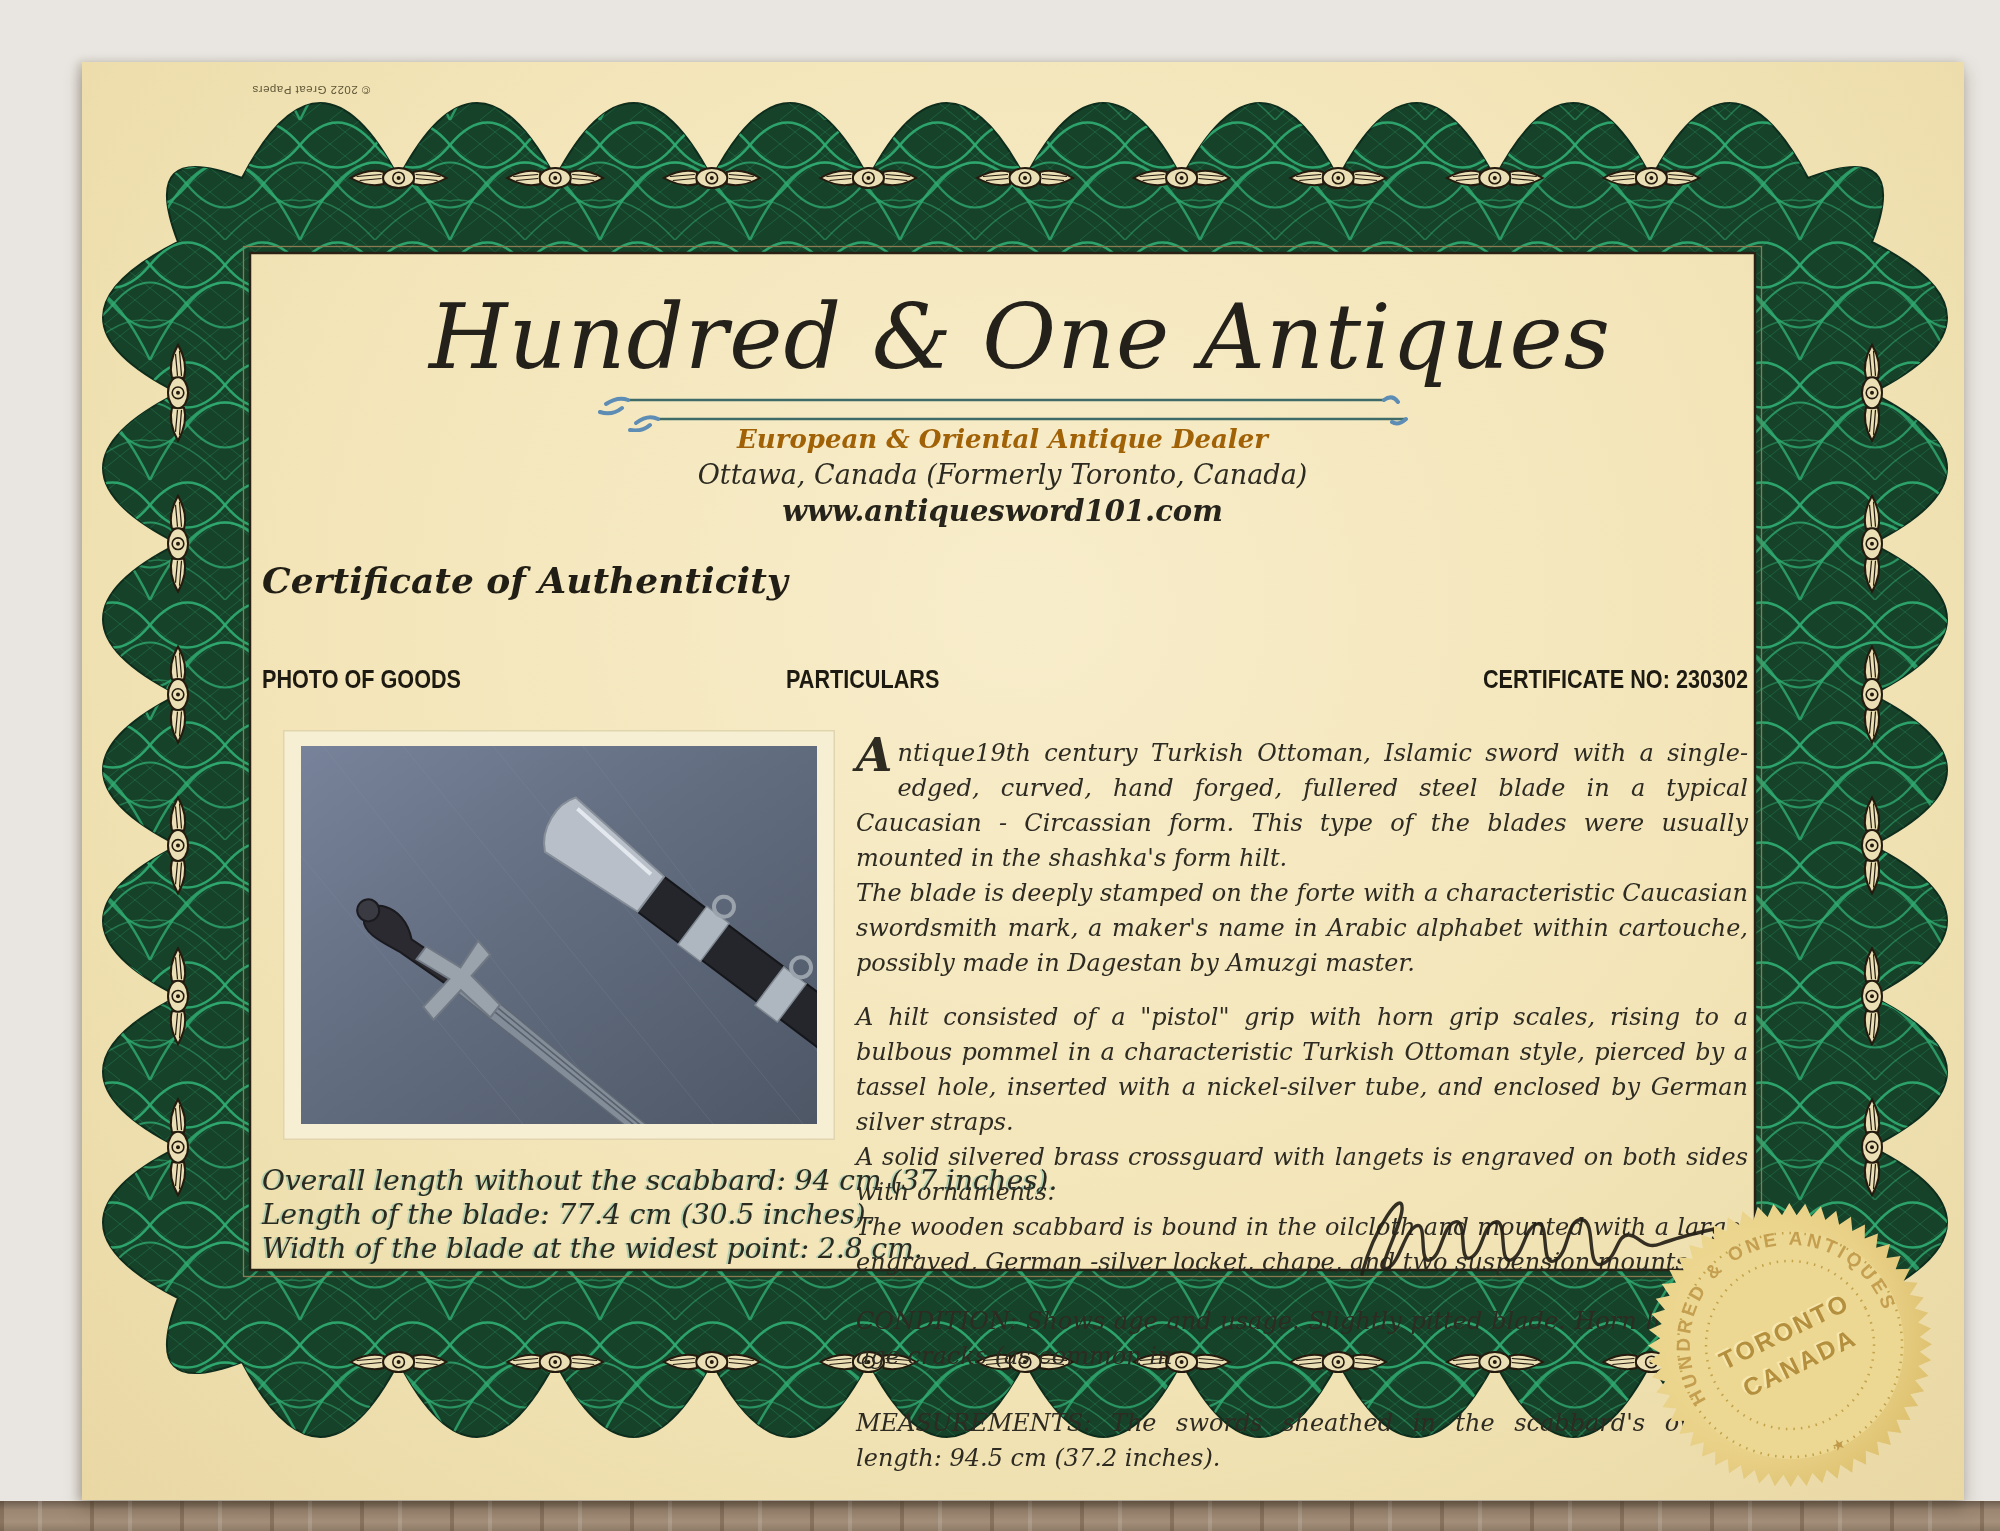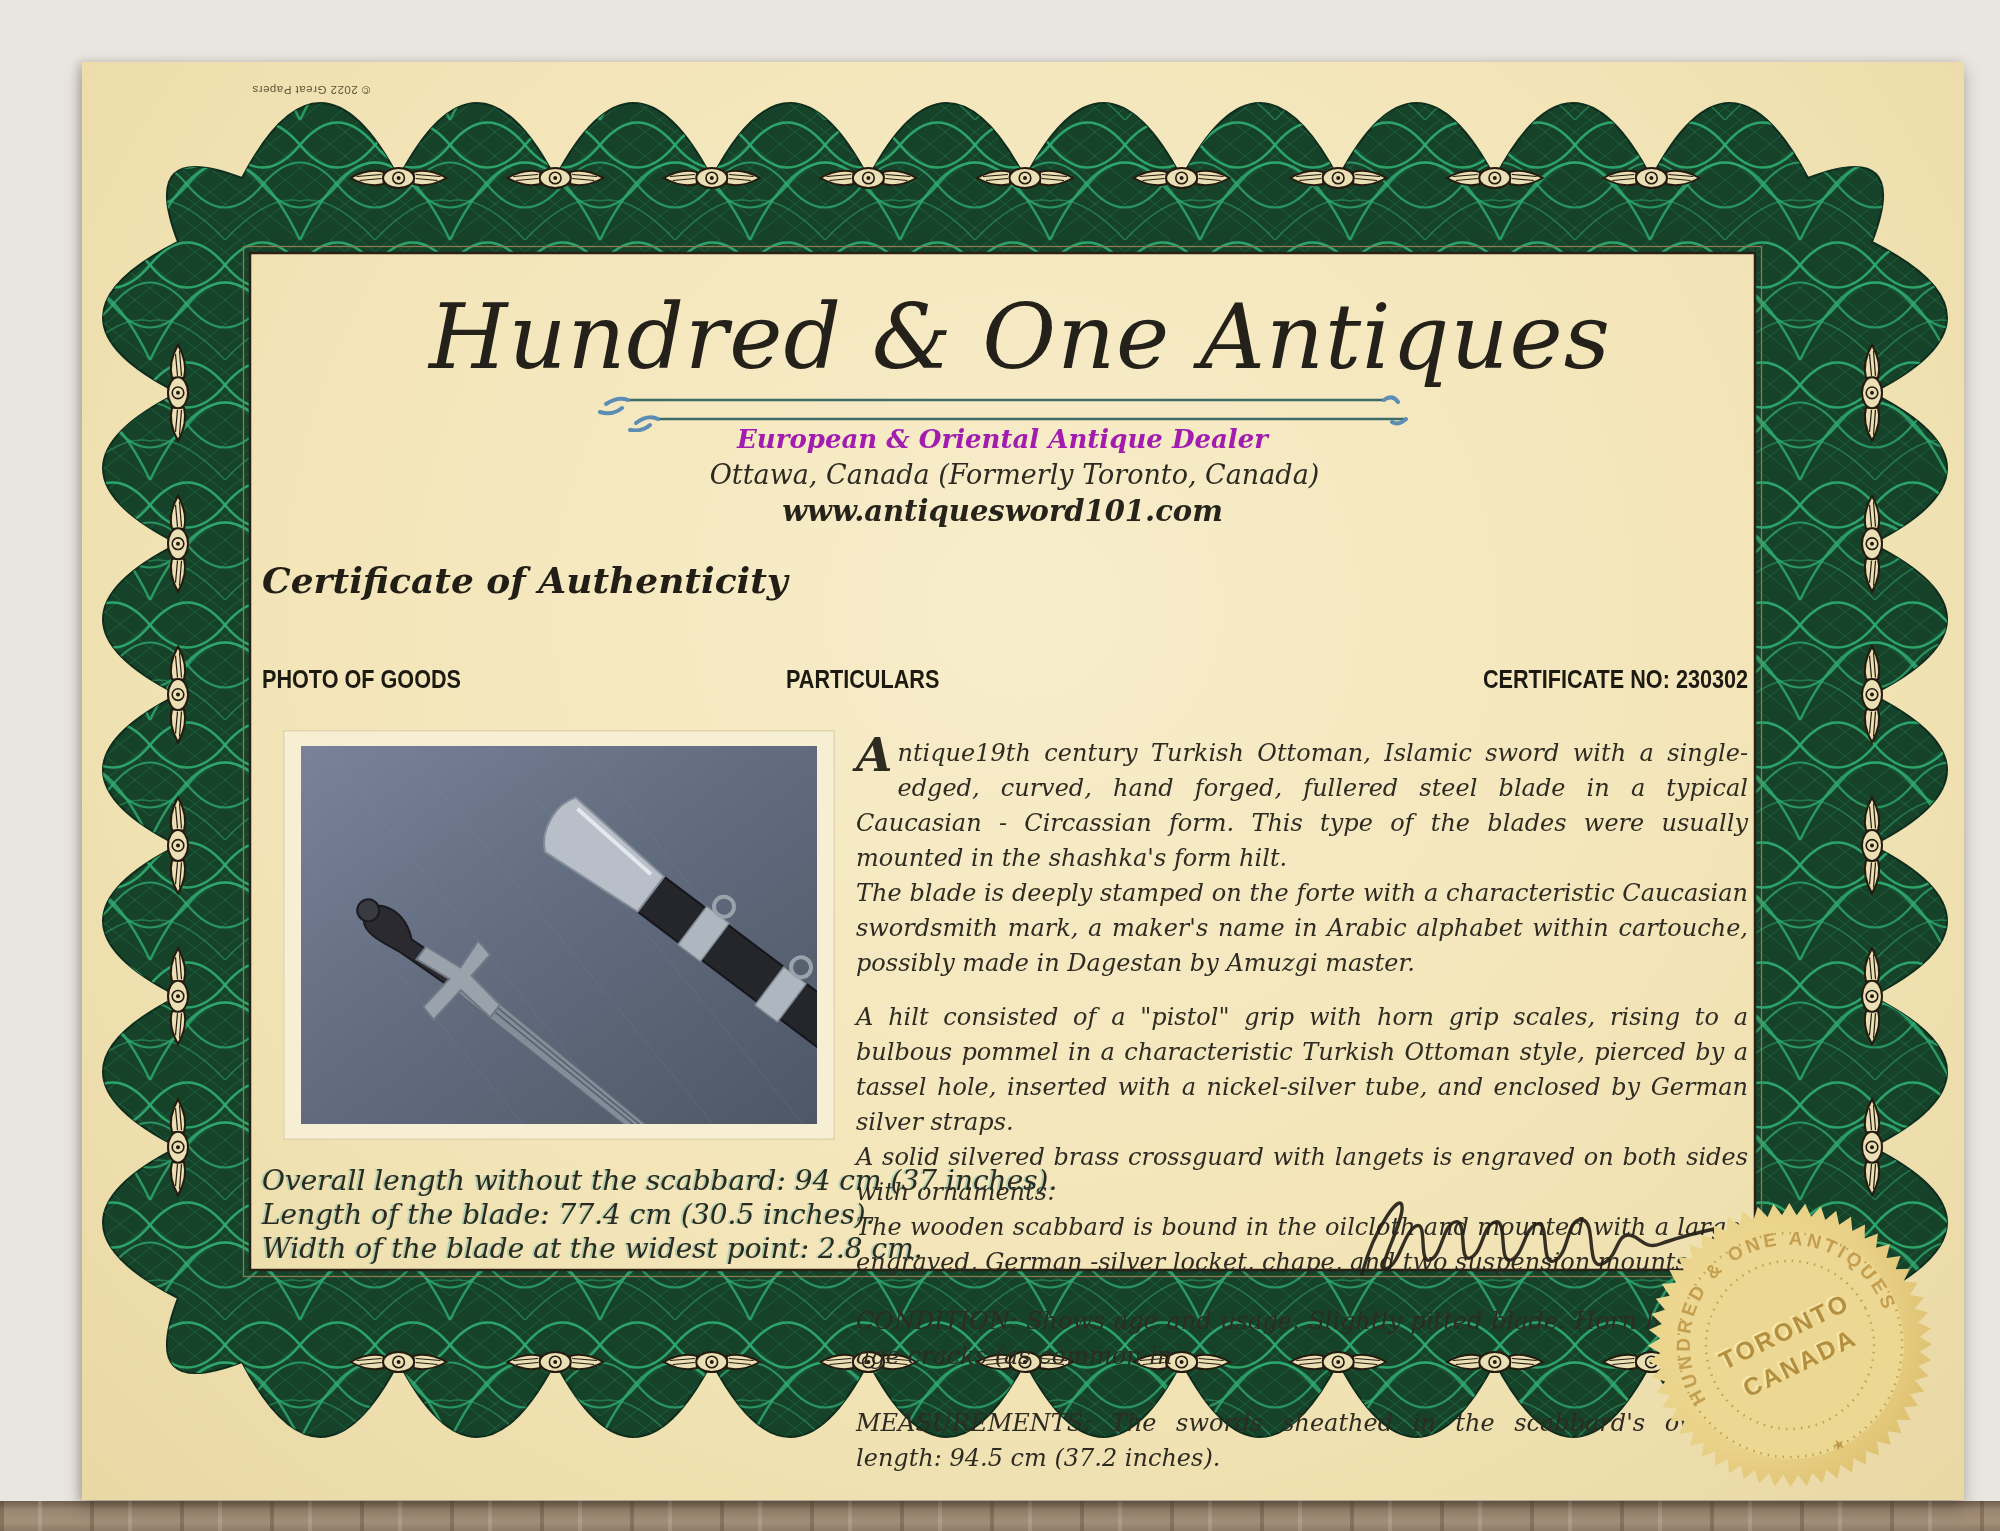--- a/index.html
+++ b/index.html
@@ -14,23 +14,23 @@
          background:radial-gradient(ellipse at 50% 38%,#f8edcb 0%,#f3e5b8 55%,#e9d8a4 100%);
          box-shadow:0 8px 16px rgba(70,55,35,.35), -4px 0 8px rgba(70,55,35,.18);}
   .border-svg{position:absolute;left:0;top:0;z-index:2;}
   .copyright{position:absolute;left:252px;top:84px;z-index:3;transform:rotate(180deg);
              font-family:"Liberation Sans",sans-serif;font-size:11.5px;color:#5c5536;letter-spacing:.5px;}
   
   .title{position:absolute;left:320px;width:1400px;top:284px;z-index:3;text-align:center;
          font-style:italic;font-size:90px;color:#24211a;letter-spacing:1px;}
   .mast-rule{position:absolute;left:598px;top:392px;z-index:3;}
   .subtitle1{position:absolute;left:250px;width:1505px;top:424px;z-index:3;text-align:center;
-             font-style:italic;font-weight:bold;font-size:26px;color:#a21caf;}
+             font-style:italic;font-weight:bold;font-size:26px;color:#a16207;}
   .subtitle2{position:absolute;left:250px;width:1505px;top:459px;z-index:3;text-align:center;
-             font-style:italic;font-size:27px;color:#2c2a21;padding-left:12px;}
+             font-style:italic;font-size:27px;color:#2c2a21;}
   .website{position:absolute;left:250px;width:1505px;top:494px;z-index:3;text-align:center;
            font-style:italic;font-weight:bold;font-size:29px;color:#26231b;}
   .coa-heading{position:absolute;left:262px;top:559px;z-index:3;
            font-style:italic;font-weight:bold;font-size:36px;color:#211e16;}
   .attestation{position:absolute;left:250px;width:1505px;top:606px;z-index:3;text-align:center;
            font-style:italic;font-size:25px;color:#2b281f;}
   .col-head{position:absolute;top:664px;z-index:3;font-family:"Liberation Sans",sans-serif;
            font-weight:bold;font-size:23px;color:#1d1a12;letter-spacing:0;}
   .col-head span{display:inline-block;transform:scale(.94,1.12);transform-origin:left top;}
   .ch-photo{left:262px;} .ch-part{left:786px;}

